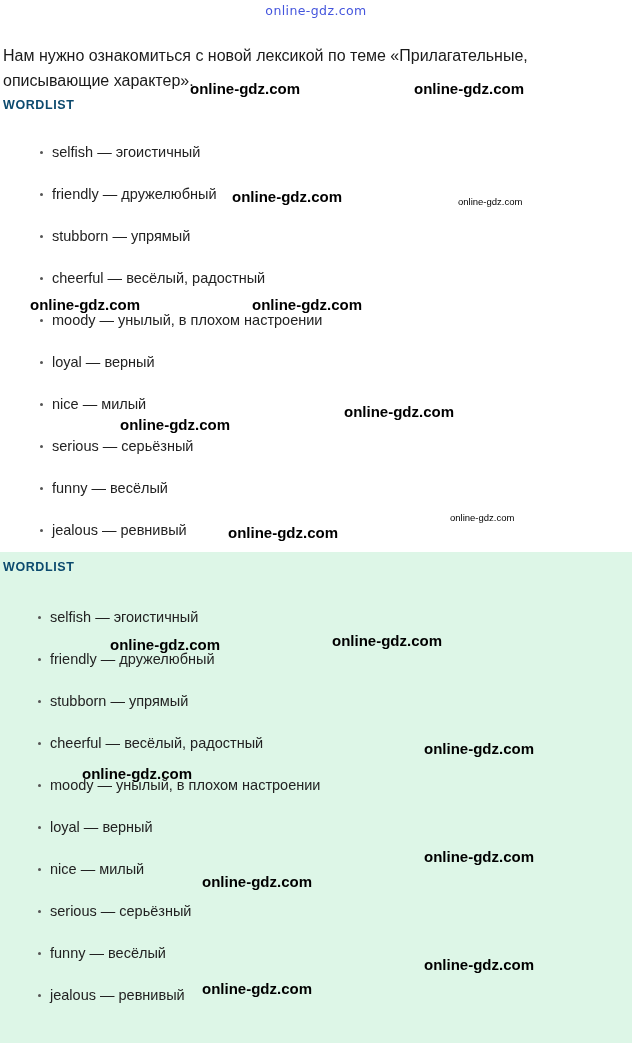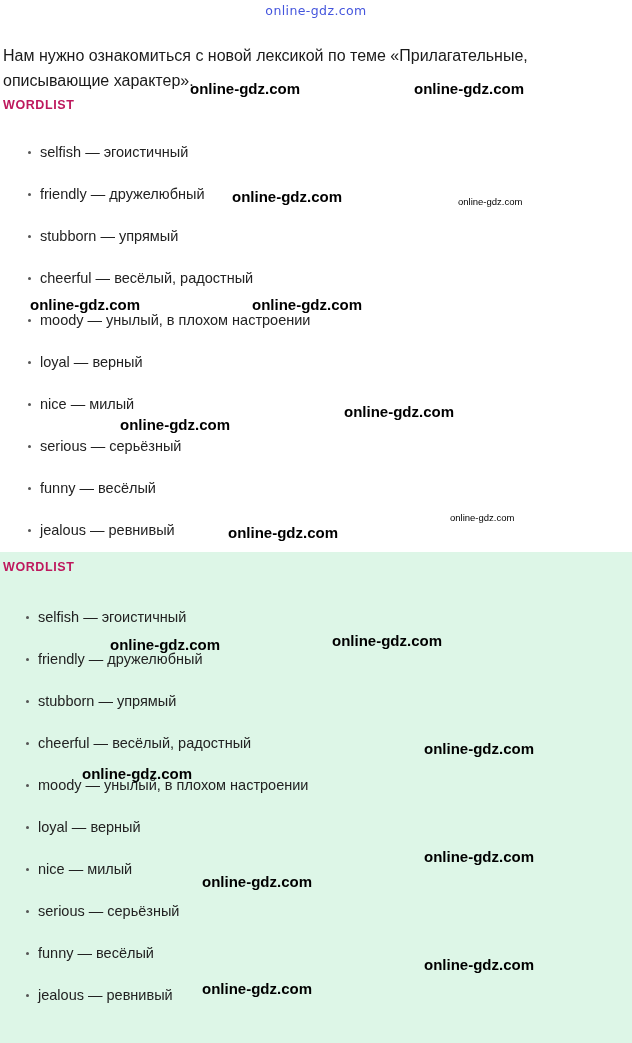--- a/index.html
+++ b/index.html
@@ -56,29 +56,29 @@
     left: 0;
     width: 632px;
     height: 491px;
     background: #ddf6e7;
   }
 
   .wl-heading {
     font-size: 12.5px;
     font-weight: bold;
     letter-spacing: 0.6px;
-    color: #be185d;
+    color: #0c4a6e;
     padding: 0 0 0 3px;
   }
   .section-white .wl-heading { padding-top: 3px; }
   .section-mint  .wl-heading { padding-top: 8px; }
 
   ul.wordlist {
     list-style: none;
-    margin: 4px;
+    margin: 16px;
     padding: 0;
   }
   ul.wordlist li {
     position: relative;
     font-size: 14.5px;
     color: #222;
     padding-left: 36px;
     height: 42px;
     line-height: 42px;
     white-space: nowrap;

